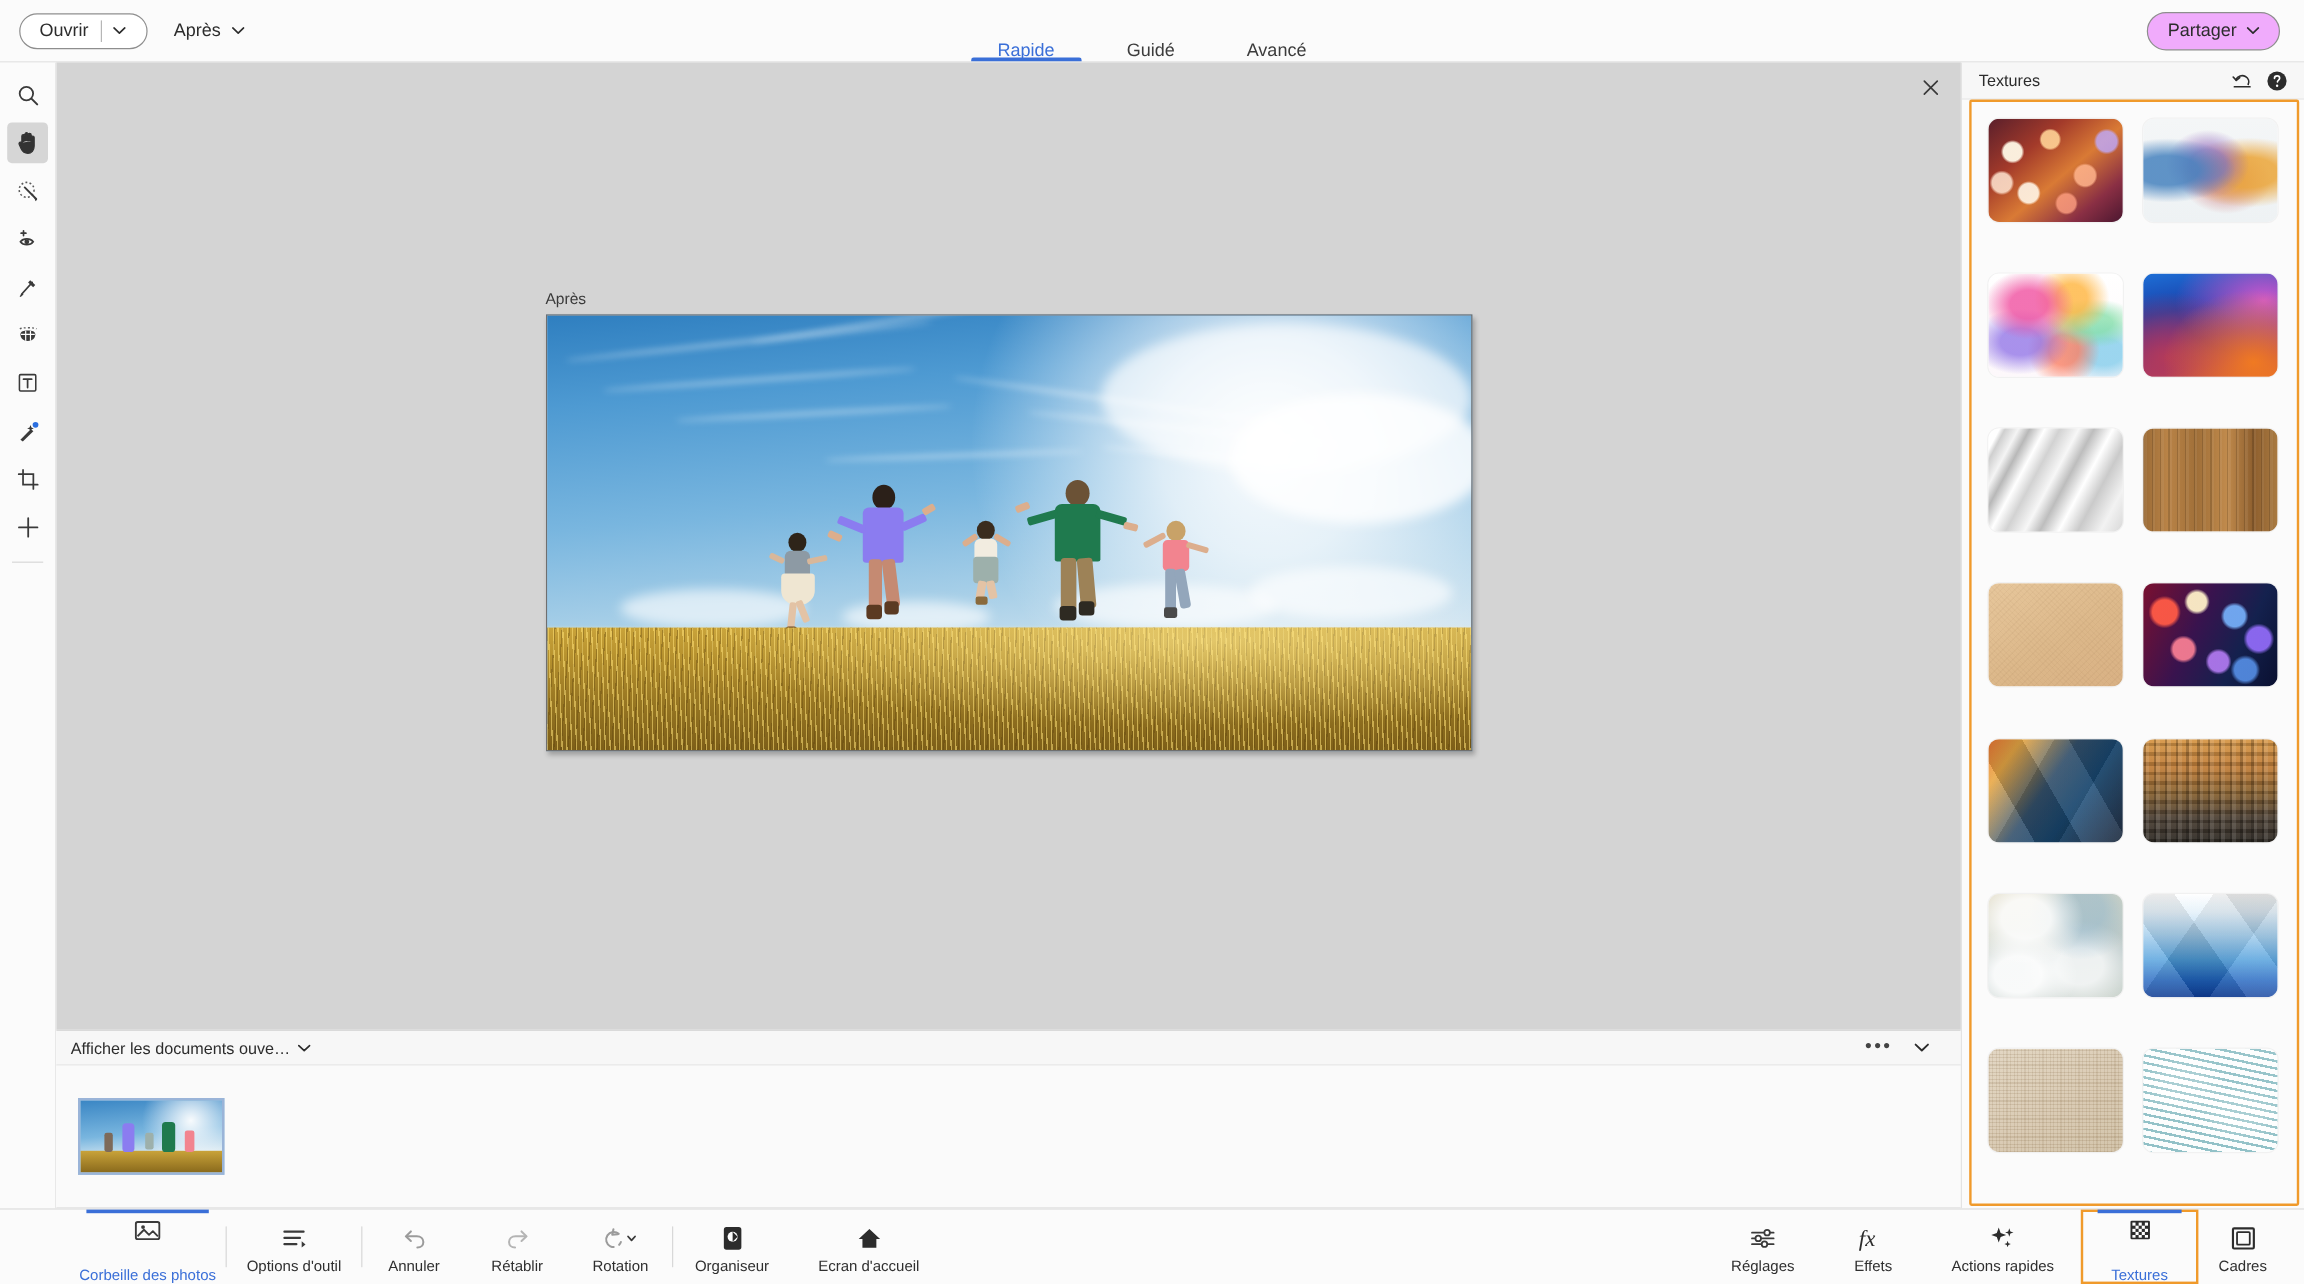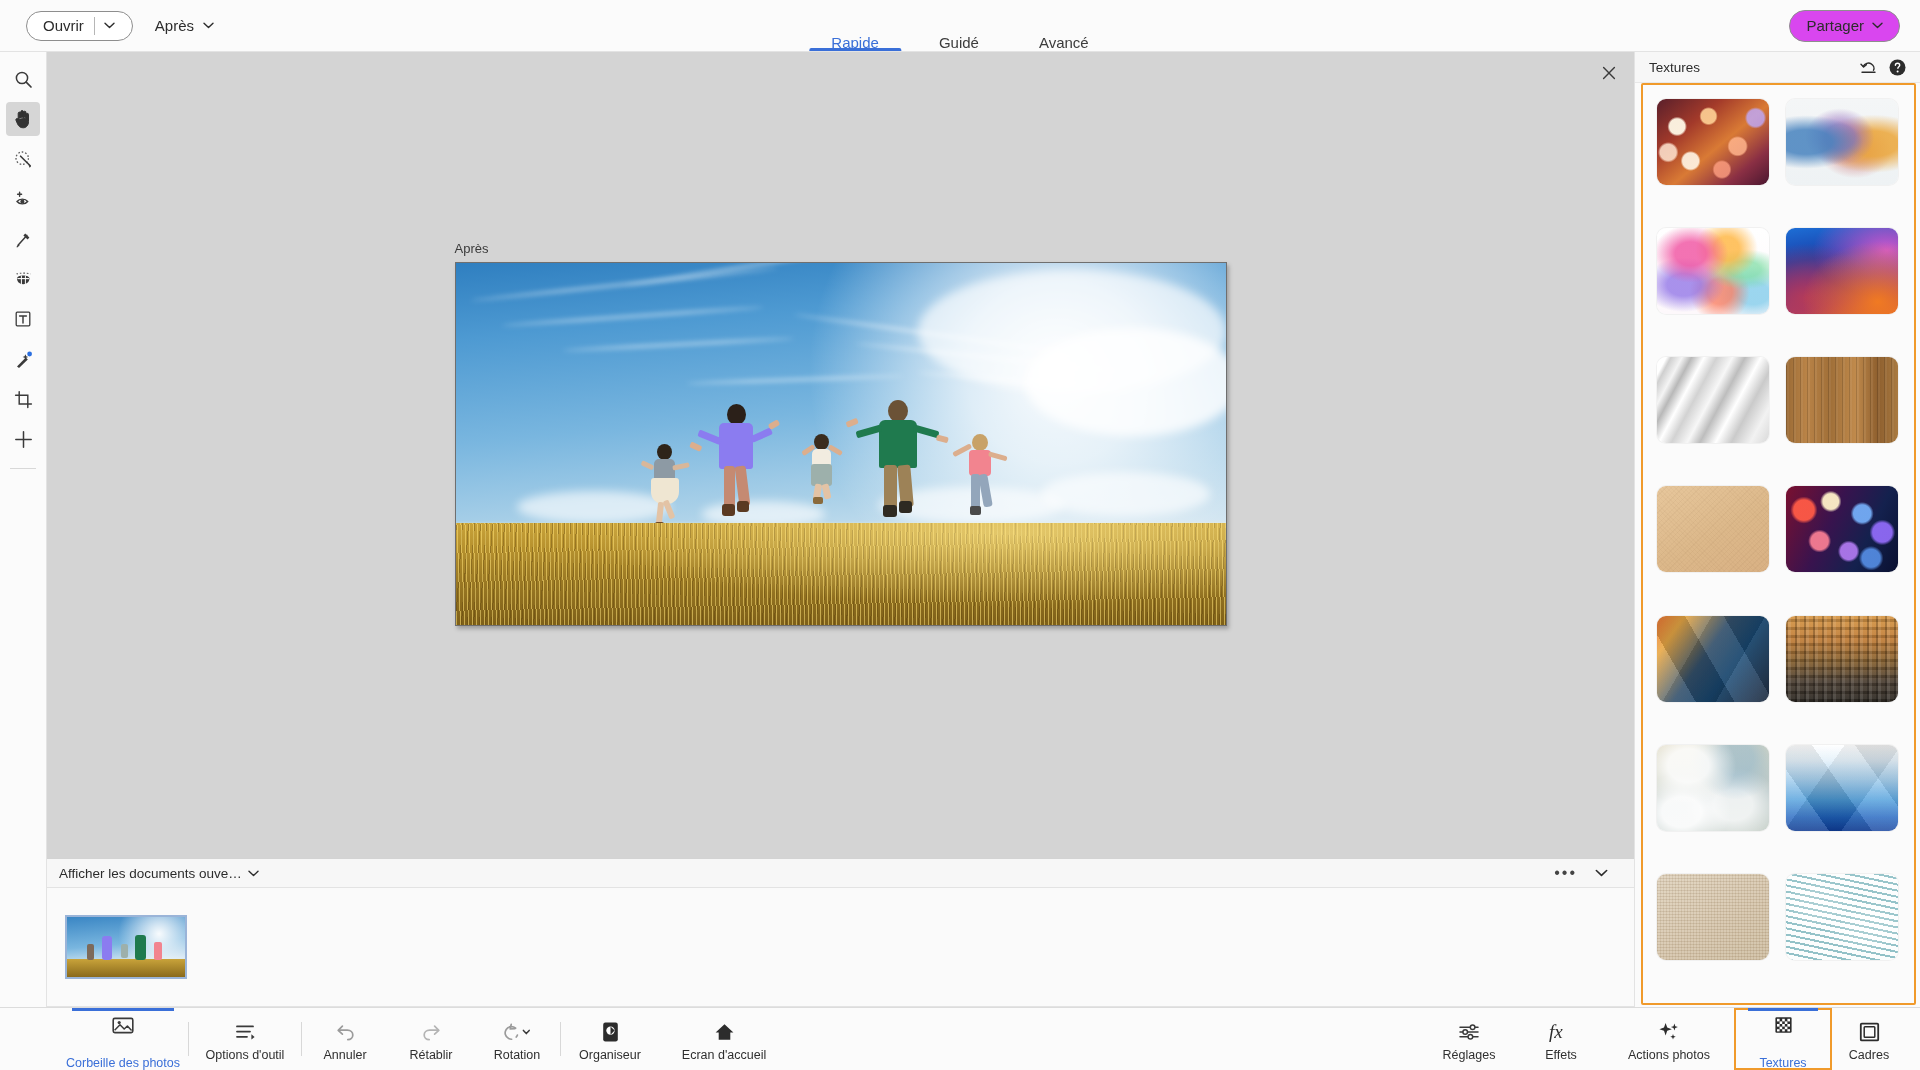--- a/index.html
+++ b/index.html
@@ -14,21 +14,20 @@
   }
   .app { position: relative; width: 1920px; height: 1070px; display: flex; flex-direction: column; }
 
   
   .topbar {
     height: 52px; flex: 0 0 52px;
     background: #fbfbfb;
     border-bottom: 1px solid #e3e3e3;
     display: flex; align-items: center;
     position: relative;
-    padding-left: 10px;
   }
   .tb-left { display: flex; align-items: center; gap: 18px; padding-left: 16px; }
   .pill {
     display: inline-flex; align-items: center;
     height: 30px; border: 1px solid #8e8e8e; border-radius: 15px;
     background: #fff; font-size: 15px; color: #2c2c2c;
     cursor: pointer; padding: 0 4px 0 0;
   }
   .pill .pl-label { padding: 0 10px 0 16px; line-height: 28px; }
   .pill .pl-div { width: 1px; height: 18px; background: #b6b6b6; }
@@ -52,21 +51,21 @@
   }
   .tab.active { color: #3a6fd8; }
   .tab.active::after {
     content:""; position: absolute; left: 8px; right: 8px; bottom: 0;
     height: 3px; background: #3a6fd8; border-radius: 2px 2px 0 0;
   }
   .tb-right { margin-left: auto; padding-right: 20px; display: flex; align-items: center; }
   .pill-share {
     display: inline-flex; align-items: center; gap: 8px;
     height: 32px; padding: 0 16px;
-    border: 1px solid #8e8e8e; border-radius: 16px; background: #d946ef;
+    border: 1px solid #8e8e8e; border-radius: 16px; background: #f0abfc;
     font-size: 15px; cursor: pointer;
   }
 
   
   .mainrow { flex: 1 1 auto; display: flex; min-height: 0; }
 
   
   .tools {
     width: 47px; flex: 0 0 47px;
     background: #fbfbfb; border-right: 1px solid #e3e3e3;
@@ -729,21 +728,21 @@
       </div>
 
       <div class="bbitem w130">
         <span class="bi-icon">
           <svg width="24" height="22" viewBox="0 0 24 22">
             <path d="M8.6 2 L10.2 6.6 L14.8 8.2 L10.2 9.8 L8.6 14.4 L7 9.8 L2.4 8.2 L7 6.6 Z" fill="#2c2c2c"></path>
             <path d="M17.4 2.6 L18.3 5.2 L20.9 6.1 L18.3 7 L17.4 9.6 L16.5 7 L13.9 6.1 L16.5 5.2 Z" fill="#2c2c2c"></path>
             <path d="M16 13 L16.7 15 L18.7 15.7 L16.7 16.4 L16 18.4 L15.3 16.4 L13.3 15.7 L15.3 15 Z" fill="#2c2c2c"></path>
           </svg>
         </span>
-        <span>Actions photos</span>
+        <span>Actions rapides</span>
       </div>
 
       <div class="bbitem sel boxed w98">
         <span class="bi-icon">
           <svg width="21" height="20" viewBox="0 0 21 20">
             <rect x="2.4" y="2.2" width="16.2" height="15.6" rx="1.2" fill="#2c2c2c"></rect>
             <g fill="#ffffff">
               <rect x="4" y="3.8" width="2.6" height="2.6"></rect>
               <rect x="9.2" y="3.8" width="2.6" height="2.6"></rect>
               <rect x="14.4" y="3.8" width="2.6" height="2.6"></rect>

